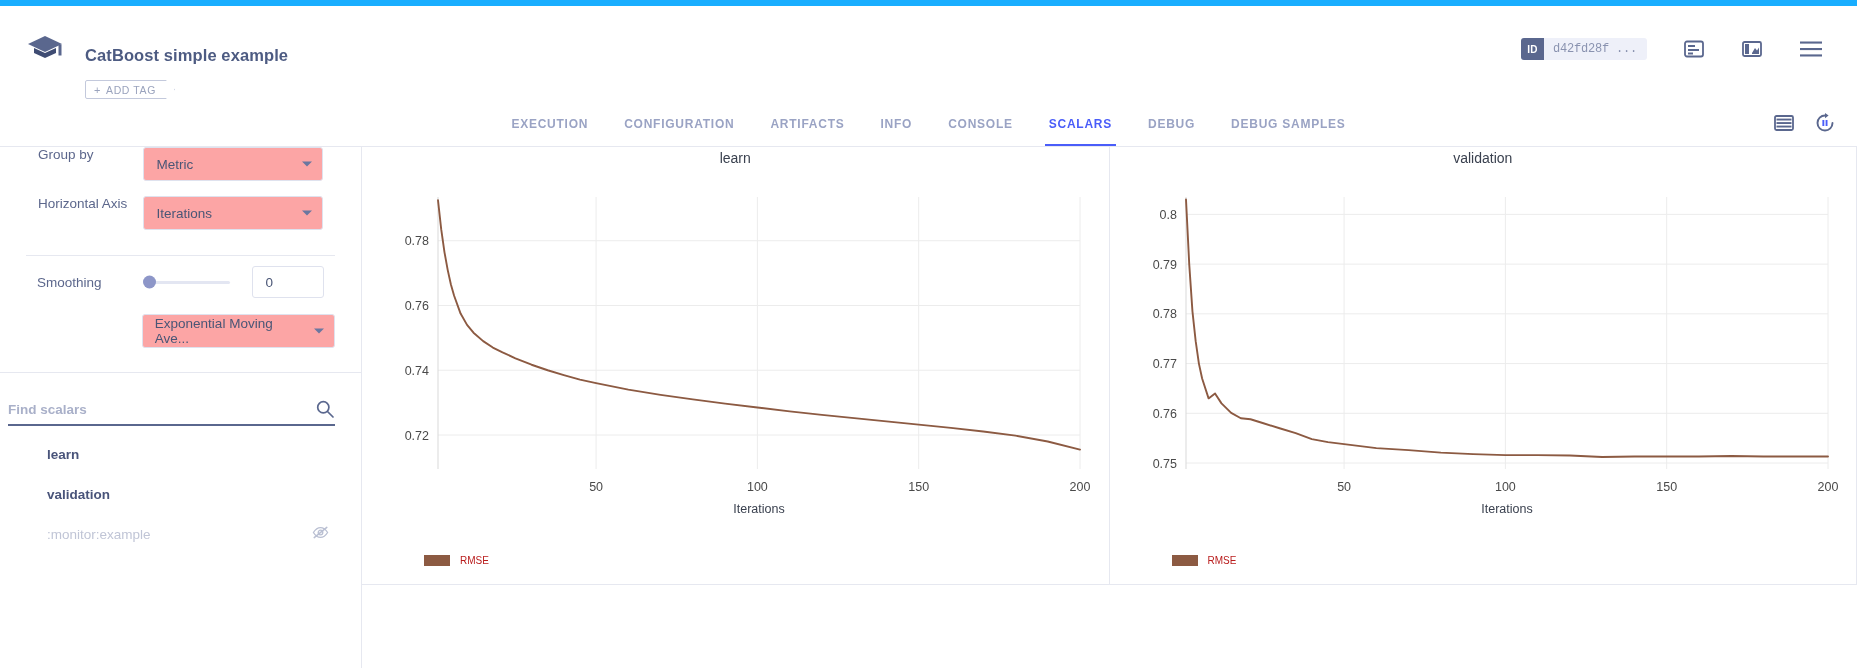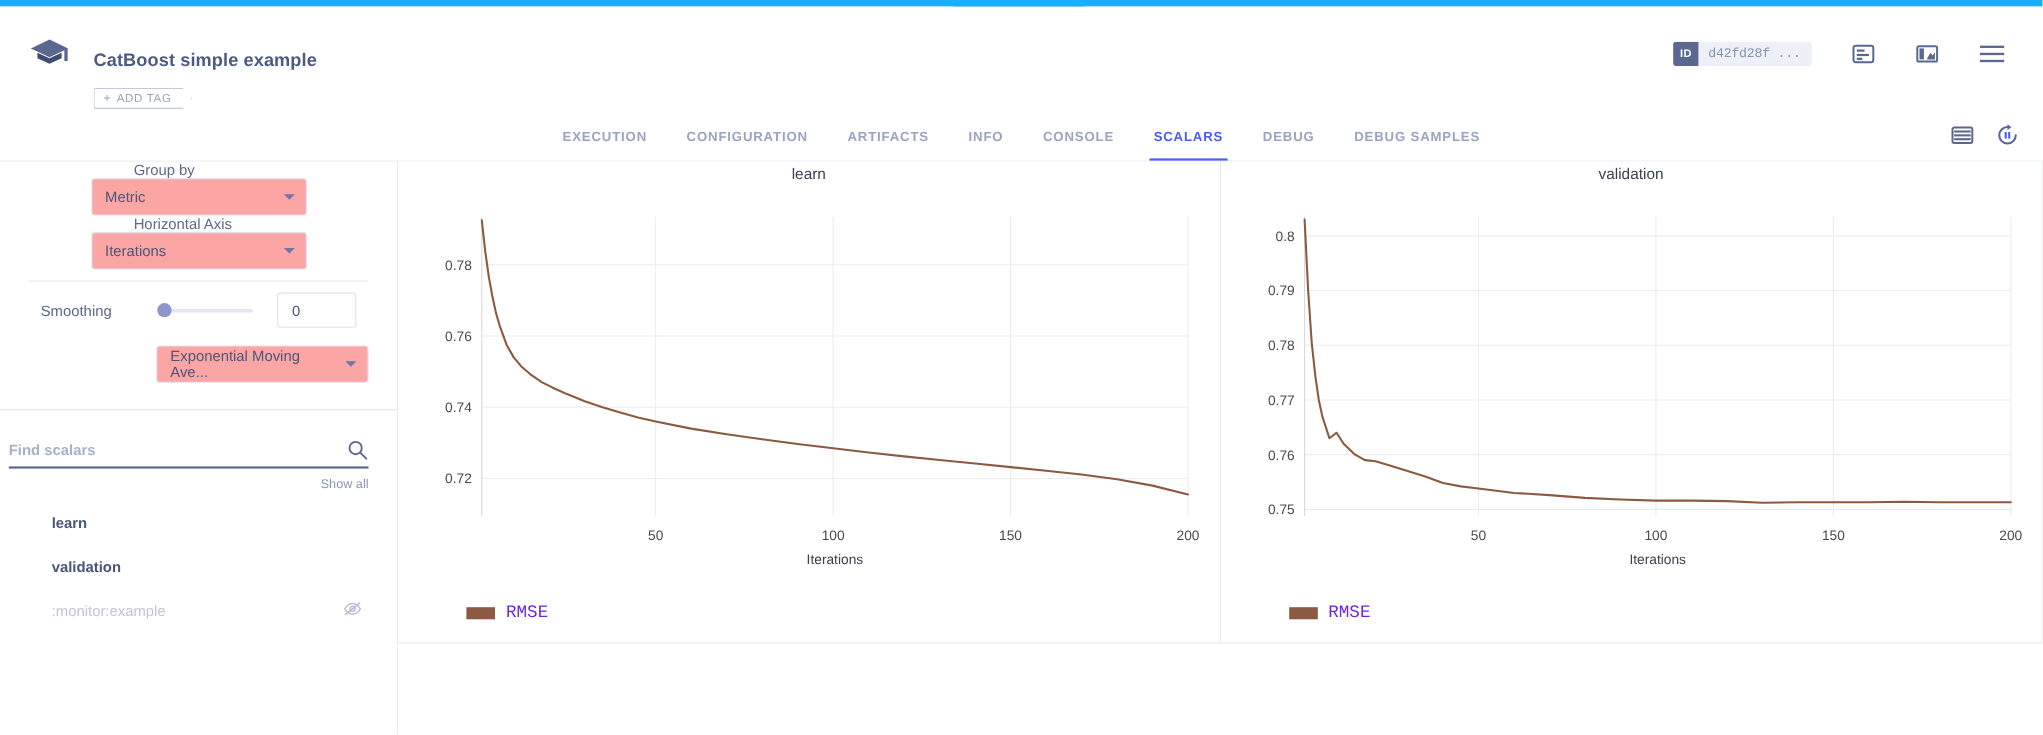--- a/index.html
+++ b/index.html
@@ -151,24 +151,23 @@
   
   .sidebar {
     width: 362px;
     height: 521px;
     background: #ffffff;
     border-right: 1px solid #e6e8f0;
     position: relative;
     flex: 0 0 362px;
   }
   .ctrl-row {
-    display: flex; align-items: center;
+    display: flex; align-items: flex-start;
     padding: 0 38px;
     height: 49px;
-    flex-direction: column;
   }
   .ctrl-label {
     width: 118px;
     color: #5c678c;
     font-size: 13.5px;
   }
   .select {
     position: relative;
     width: 196px; height: 34px;
     border: 1px solid #dfe2ee;
@@ -298,21 +297,21 @@
   .legend {
     position: absolute; bottom: 18px; left: 62px;
     display: flex; align-items: center; gap: 10px;
     cursor: pointer;
   }
   .legend .swatch {
     width: 26px; height: 11px;
     background: #8c5a42;
   }
   .legend .lbl {
-    font-size: 16px; color: #6d28d9; font-family: Liberation Mono, monospace;
+    font-size: 10px; color: #b91c1c;
   }
   .charts-bottom-divider {
     position: absolute; left: 0; right: 0; top: 437px;
     height: 1px; background: #e6e8f0;
   }
   .axis-text { font-size: 12.5px; fill: #4a4a4a; font-family: "Liberation Sans", sans-serif; }
   .axis-title { font-size: 12.5px; fill: #3a414f; font-family: "Liberation Sans", sans-serif; }
 </style>
 </head>
 <body>
@@ -462,21 +461,20 @@
           <span class="search-input-text">Find scalars</span>
           <span class="search-icon">
             <svg width="20" height="20" viewBox="0 0 20 20">
               <circle cx="8.3" cy="8.3" r="5.6" fill="none" stroke="#5a678e" stroke-width="1.7"></circle>
               <line x1="12.5" y1="12.5" x2="18" y2="18" stroke="#5a678e" stroke-width="1.7" stroke-linecap="round"></line>
             </svg>
           </span>
         </div>
       </div>
 
-      <div class="show-all">Show all</div>
 
       <div class="scalar-list">
         <div class="scalar-item">
           <span>learn</span>
         </div>
         <div class="scalar-item">
           <span>validation</span>
         </div>
         <div class="scalar-item muted">
           <span>:monitor:example</span>

